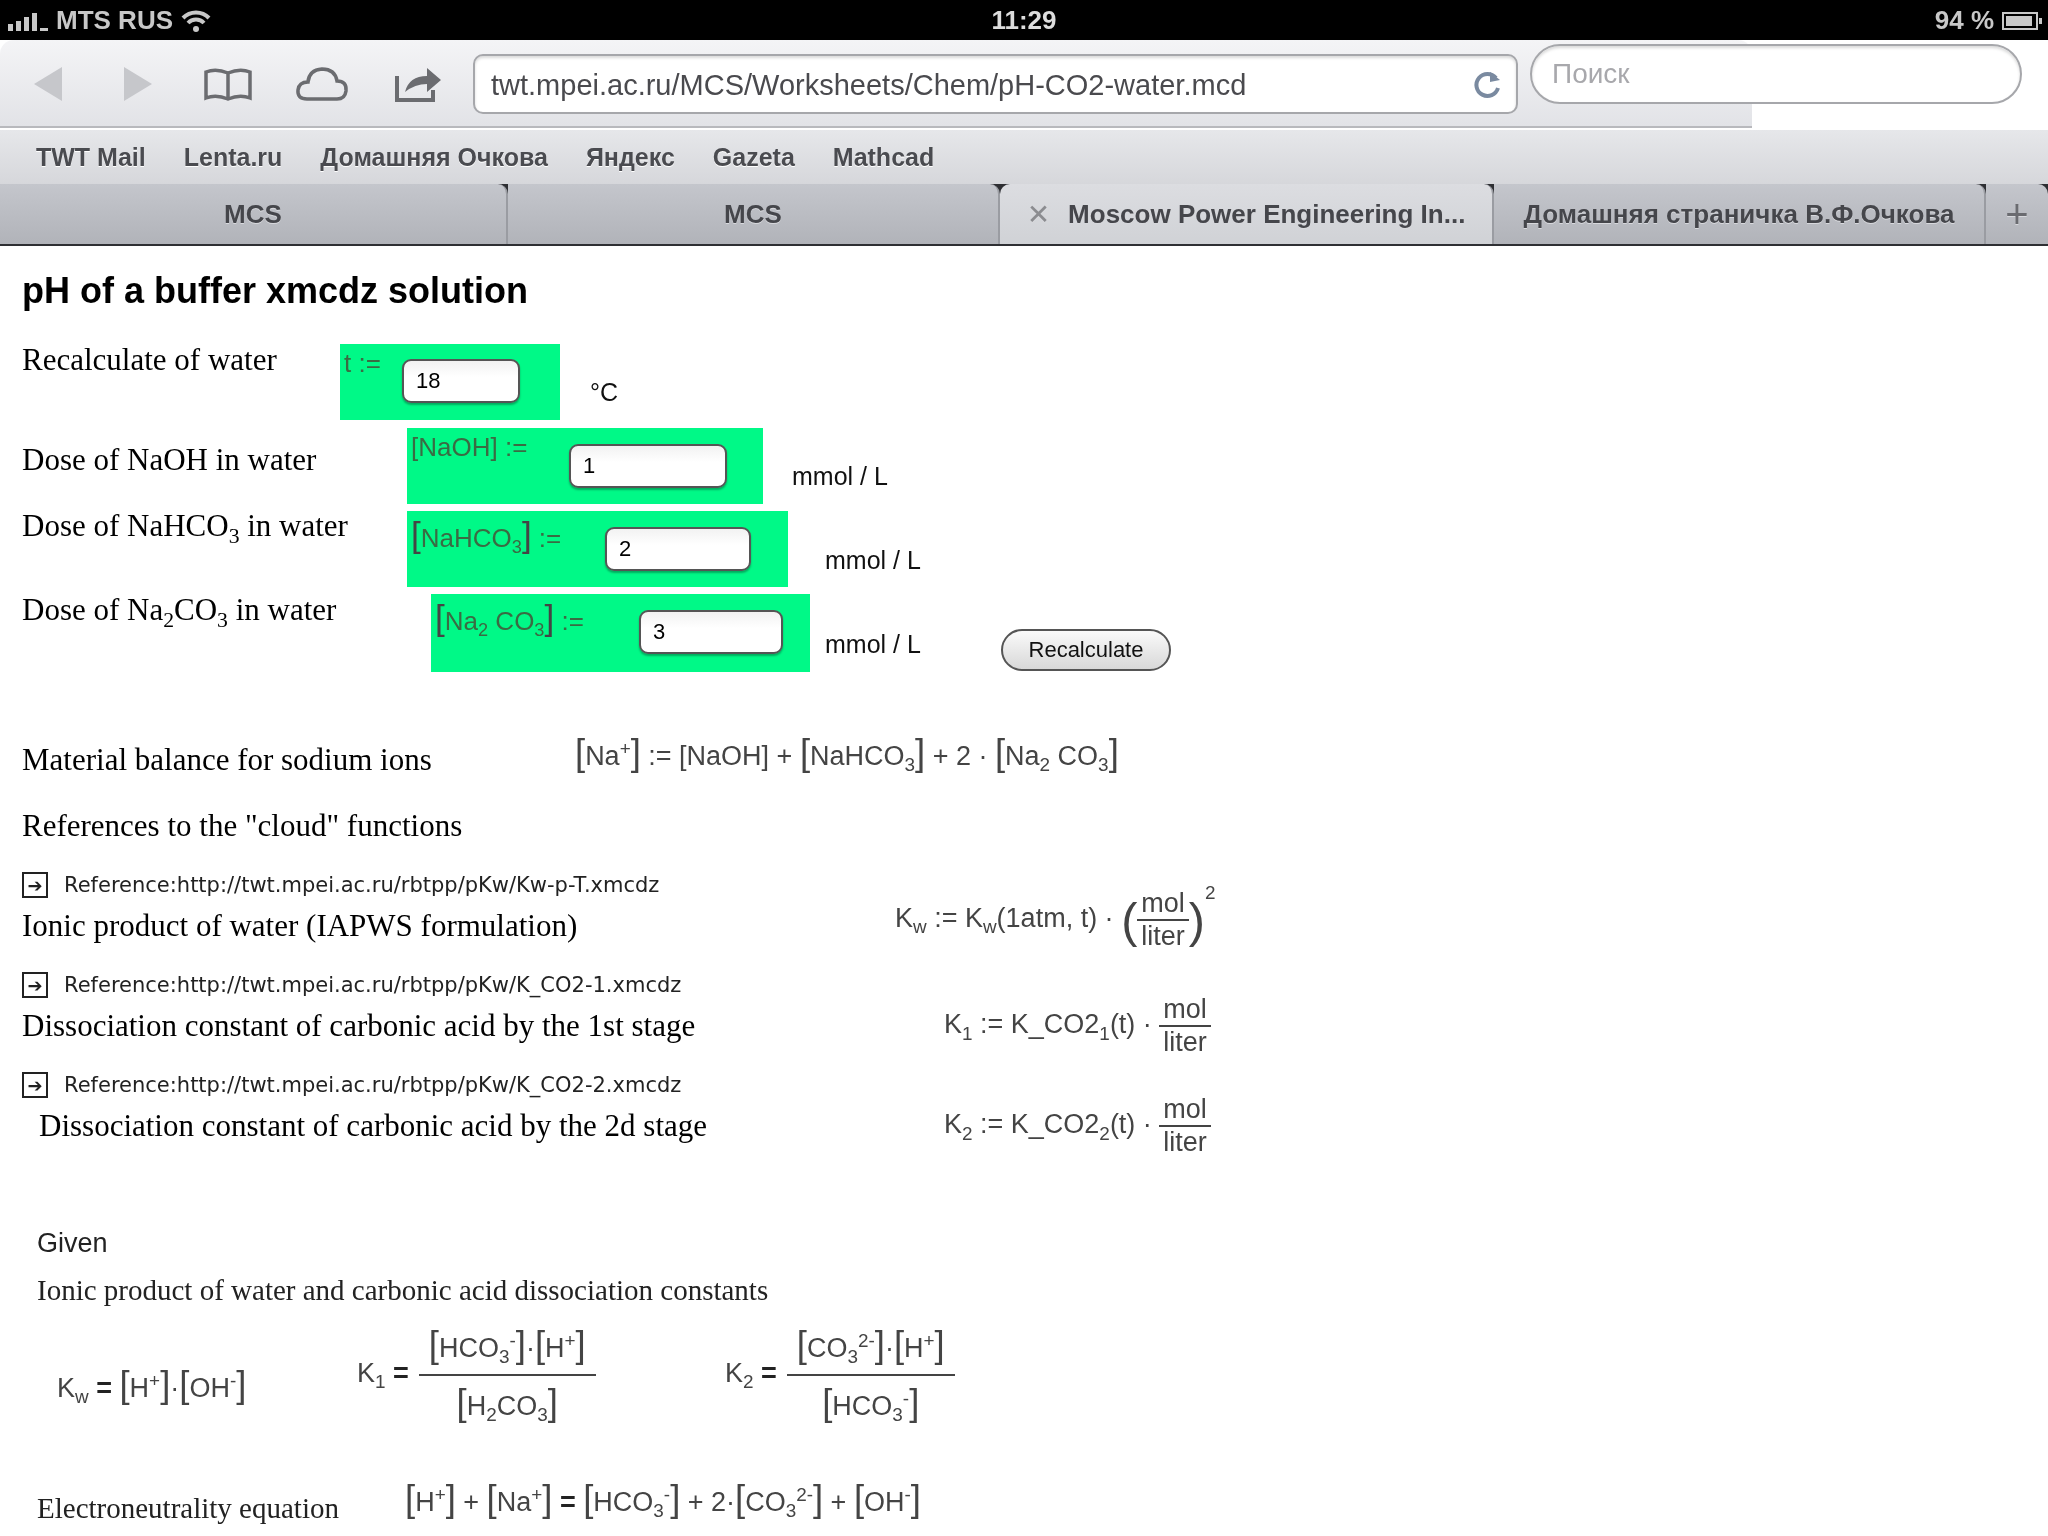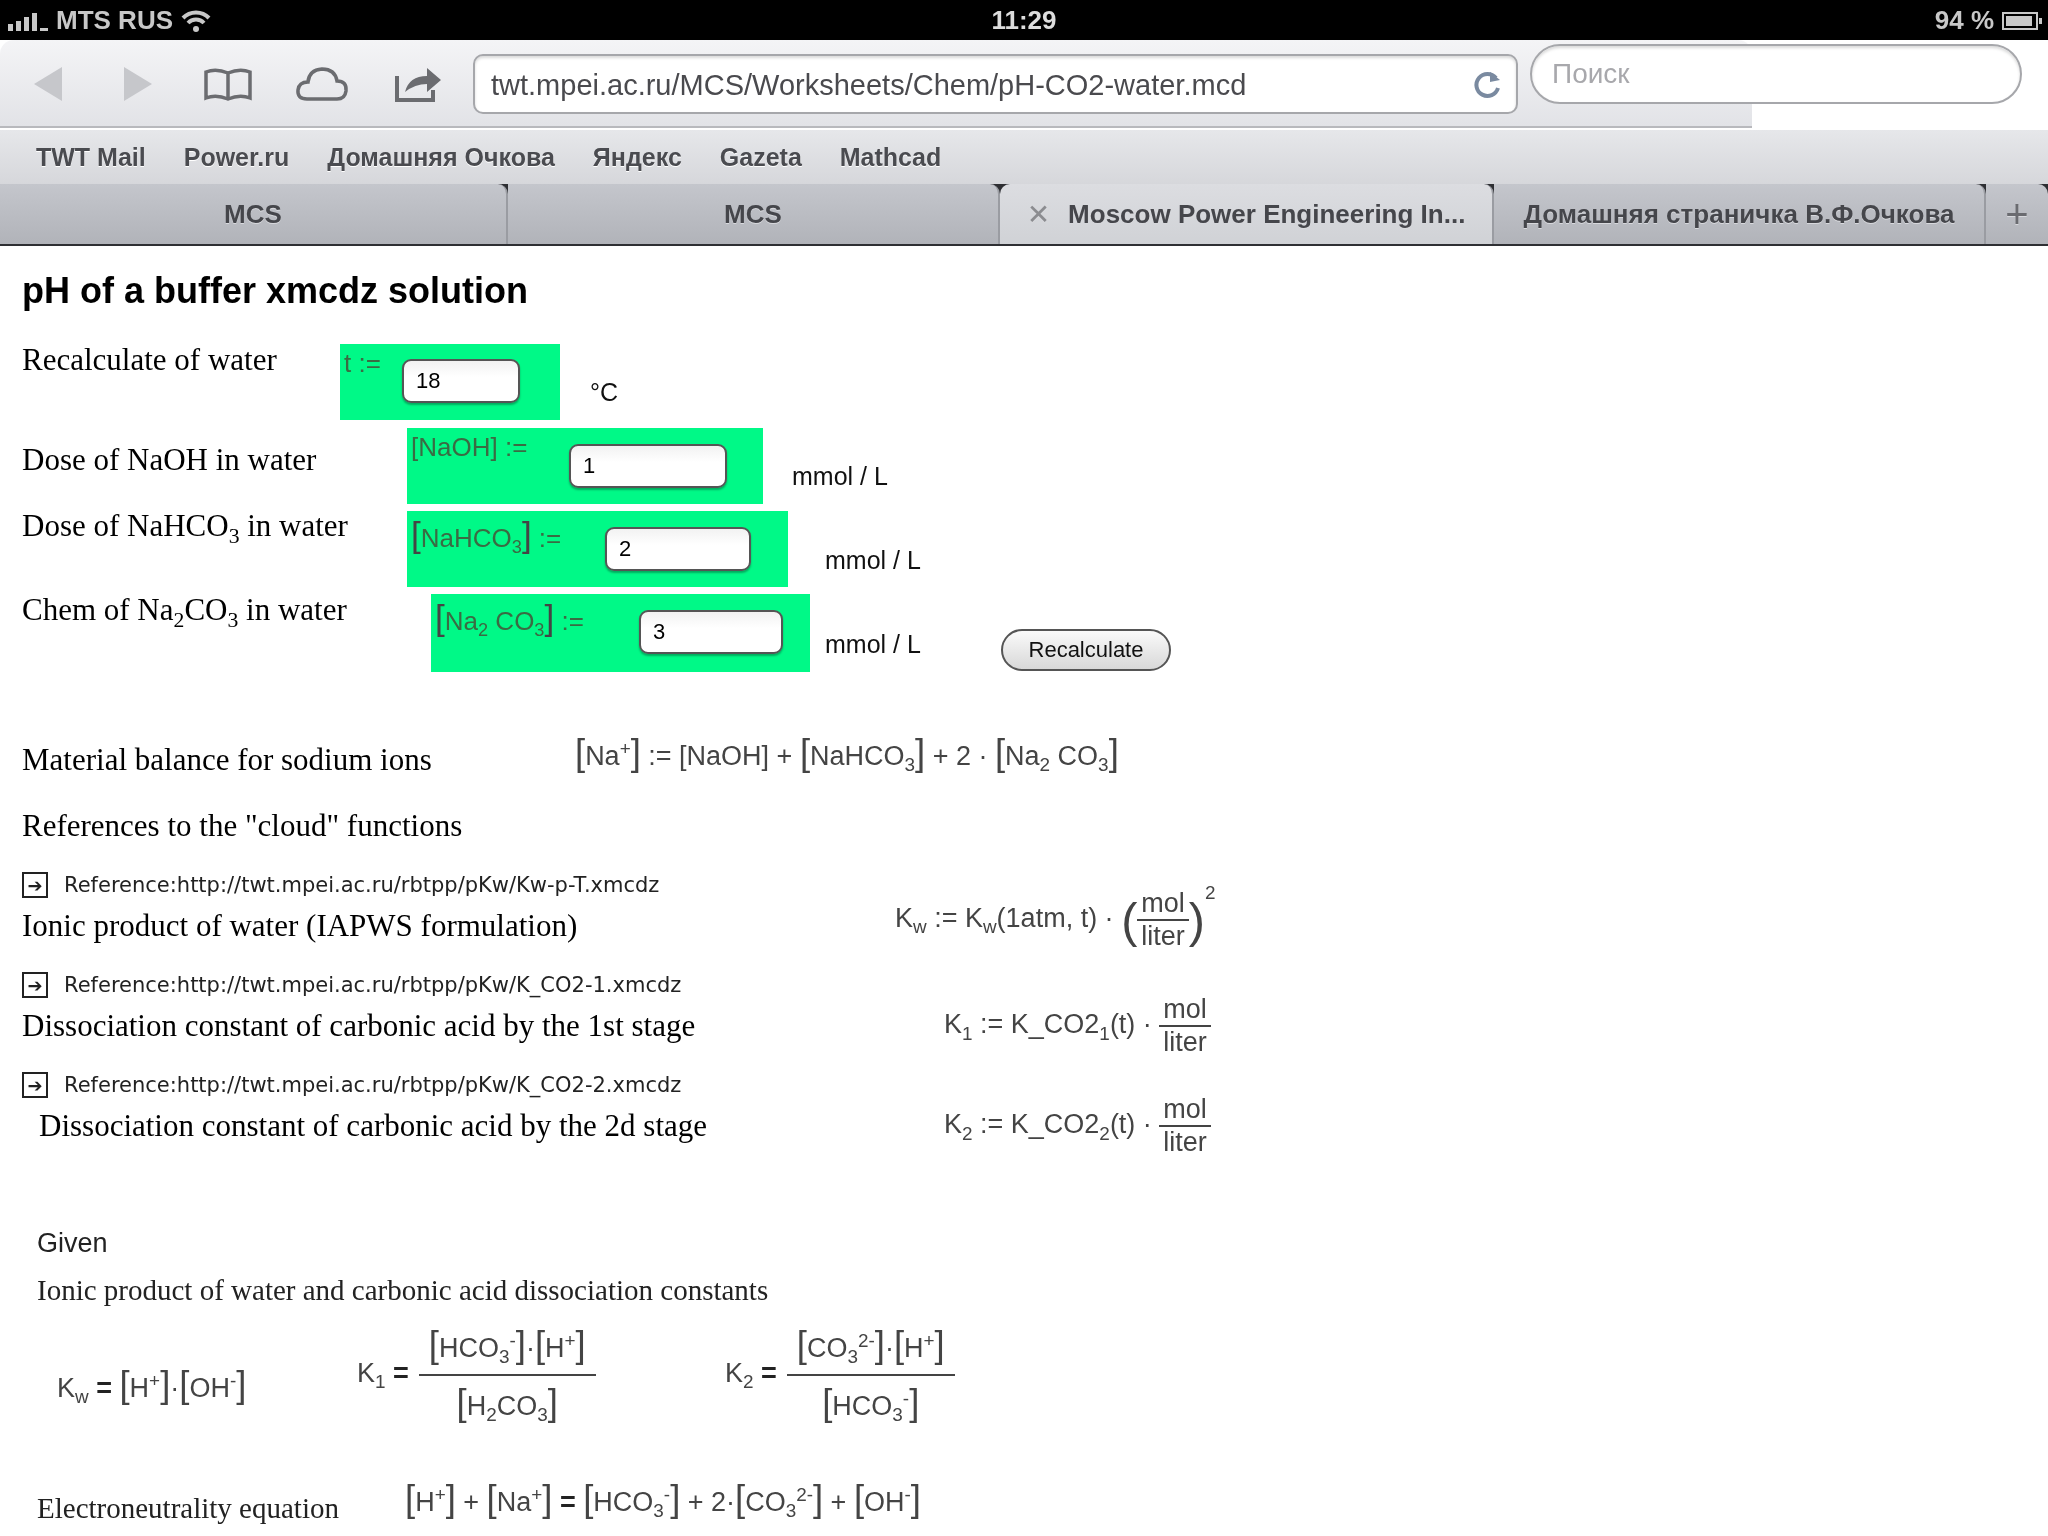--- a/index.html
+++ b/index.html
@@ -119,21 +119,21 @@
         <polygon points="20,4 30,12 20,14" fill="#7a8aa0"></polygon>
       </svg>
   </div>
   <div class="search-field">
     <input type="text" placeholder="Поиск" style="">
   </div>
 </div>
 
 <div class="bookmarks">
   <span>TWT Mail</span>
-  <span>Power.ru</span>
+  <span>Lenta.ru</span>
   <span>Домашняя Очкова</span>
   <span>Яндекс</span>
   <span>Gazeta</span>
   <span>Mathcad</span>
 </div>
 
 <div class="tabs">
   <div class="tab" style="left:0;width:508px;">
       <span>MCS</span>
     </div>
@@ -169,21 +169,21 @@
   </div>
   <div class="unit" style="left:792px;top:216px;">mmol / L</div>
 
   <div class="serif" style="left:22px;top:262px;"><span>Dose of NaHCO</span><sub>3</sub><span> in water</span></div>
   <div class="green" style="left:407px;top:265px;width:381px;height:76px;">
     <span class="lbl"><span class="br">[</span><span>NaHCO</span><sub>3</sub><span class="br">]</span> :=</span>
     <input type="text" style="left: 198px; top: 16px; width: 146px;" value="2">
   </div>
   <div class="unit" style="left:825px;top:300px;">mmol / L</div>
 
-  <div class="serif" style="left:22px;top:346px;"><span>Chem of Na</span><sub>2</sub><span>CO</span><sub>3</sub><span> in water</span></div>
+  <div class="serif" style="left:22px;top:346px;"><span>Dose of Na</span><sub>2</sub><span>CO</span><sub>3</sub><span> in water</span></div>
   <div class="green" style="left:407px;top:348px;width:379px;height:78px;margin-left:24px;">
     <span class="lbl"><span class="br">[</span><span>Na</span><sub>2</sub> CO<sub>3</sub><span class="br">]</span> :=</span>
     <input type="text" style="left: 208px; top: 16px; width: 144px;" value="3">
   </div>
   <div class="unit" style="left:825px;top:384px;">mmol / L</div>
 
   <button class="recalc">Recalculate</button>
 
   <div class="serif" style="left:22px;top:496px;">Material balance for sodium ions</div>
   <div class="math" style="left:575px;top:486px;">

